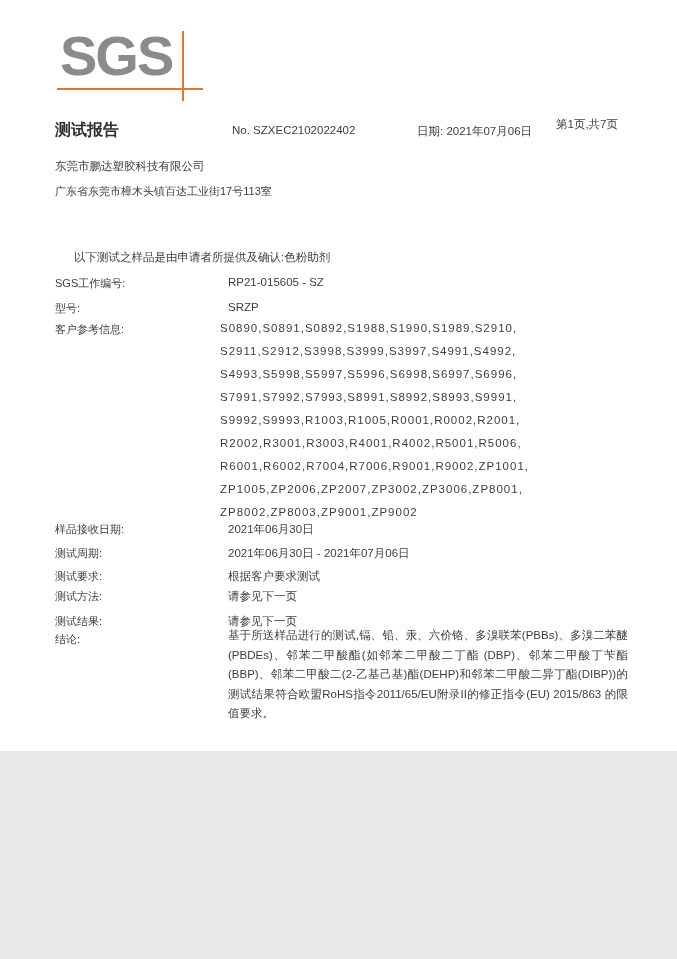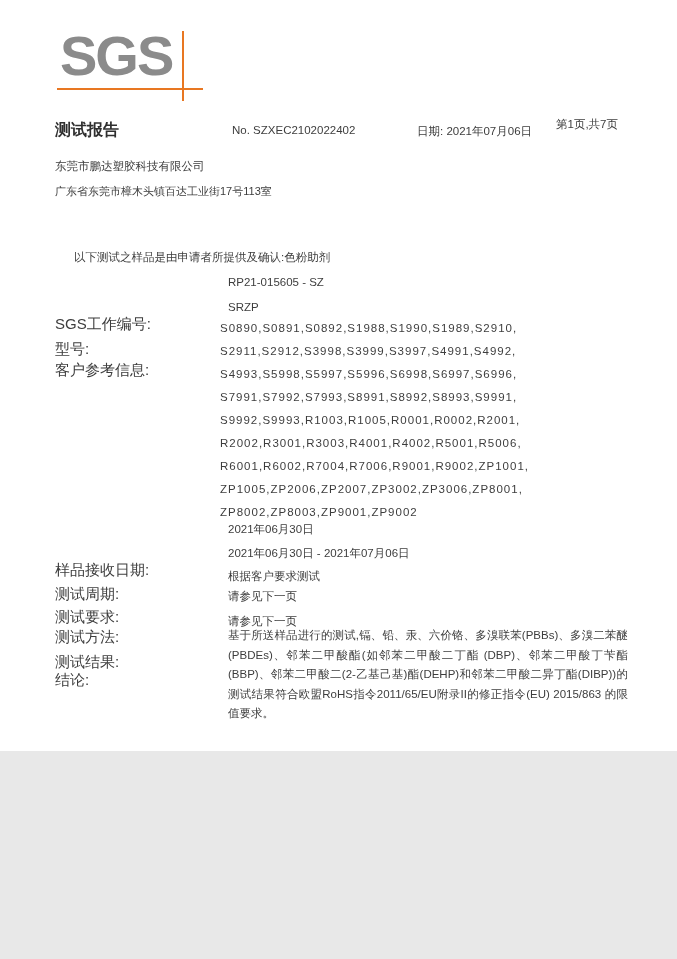--- a/index.html
+++ b/index.html
@@ -17,21 +17,21 @@
   
   .title{left:55px;top:120px;font-size:16px;font-weight:bold;color:#2f2f2f;text-align:right;}
   .report-no{left:232px;top:124px;font-size:11.5px;}
   .hdr-date{left:417px;top:124px;font-size:11.5px;}
   .hdr-page{left:556px;top:117px;font-size:11.5px;}
   
   .app-name{left:55px;top:159px;font-size:11.5px;}
   .app-addr{left:55px;top:184px;font-size:11px;}
   
   .intro{left:55px;top:250px;font-size:11.5px;margin-left:19px;}
-  .lbl{left:55px;font-size:15px;margin-top:39px;}
+  .lbl{left:55px;font-size:11px;}
   .val{left:228px;font-size:11.5px;}
   .reflist{left:220px;top:317px;width:400px;font-size:11.5px;line-height:23px;letter-spacing:1px;}
   .conclusion{left:228px;top:626px;width:400px;font-size:11.5px;line-height:19.5px;text-align:justify;}
   
   .stamp-underlay1{left:40px;top:930px;font-size:6.5px;color:#9f9f9f;letter-spacing:.2px;}
   .stamp-underlay2{left:46px;top:939px;font-size:5.6px;color:#a8a8a8;}
   .stamp-wrap{left:52px;top:838px;width:104px;height:104px;transform:rotate(-14deg);opacity:.93;z-index:3;}
   .legal{left:186px;top:836px;width:452px;font-size:5.3px;line-height:6.35px;
          text-align:justify;color:#474747;}
   .attention{left:186px;top:899px;width:452px;font-size:5.3px;line-height:6.6px;

